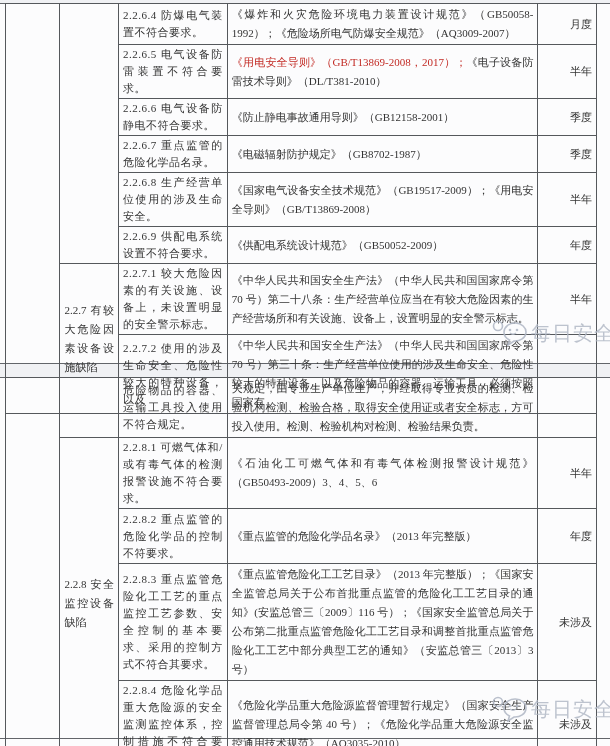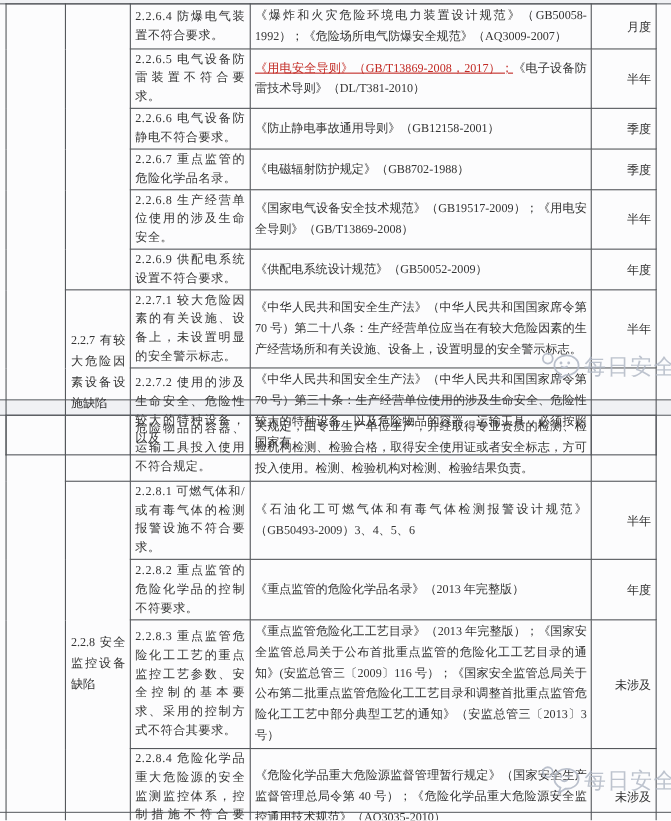--- a/index.html
+++ b/index.html
@@ -20,21 +20,21 @@
     font-size:11px;
     vertical-align:middle;
     overflow:hidden;
     padding:1px 4px;
   }
   td.desc{text-align:justify;text-justify:inter-character;line-height:17px;letter-spacing:0.5px;}
   td.ref{text-align:justify;text-justify:inter-character;line-height:19px;padding:1px 6px;}
   td.cat{text-align:justify;text-justify:inter-character;line-height:19px;padding:2px 3px;margin-left:42px;}
   td.freq{text-align:right;padding:1px 2px;}
   td.vtop{vertical-align:top;padding-top:6px;}
-  .red{color:#c22a24;text-decoration:underline;}
+  .red{color:#c22a24;}
   .wm{
     position:absolute;display:flex;align-items:flex-start;
     color:rgba(178,185,198,0.85);
     font-size:20px;font-weight:normal;letter-spacing:1px;
     white-space:nowrap;pointer-events:none;z-index:5;
   }
   .wm .wm-text{margin-top:2px;}
   .wm svg{display:block;margin-right:3px;}
 </style>
 </head>
@@ -71,21 +71,21 @@
       <td class="ref"><span class="red">《用电安全导则》（GB/T13869-2008，2017）；</span><span>《电子设备防雷技术导则》（DL/T381-2010）</span></td>
       <td class="freq">半年</td>
     </tr>
     <tr style="height:36px">
       <td class="desc">2.2.6.6 电气设备防静电不符合要求。</td>
       <td class="ref">《防止静电事故通用导则》（GB12158-2001）</td>
       <td class="freq">季度</td>
     </tr>
     <tr style="height:37px">
       <td class="desc">2.2.6.7 重点监管的危险化学品名录。</td>
-      <td class="ref">《电磁辐射防护规定》（GB8702-1988）</td>
+      <td class="ref">《电磁辐射防护规定》（GB8702-1987）</td>
       <td class="freq">季度</td>
     </tr>
     <tr style="height:50px">
       <td class="desc">2.2.6.8 生产经营单位使用的涉及生命安全。</td>
       <td class="ref">《国家电气设备安全技术规范》（GB19517-2009）；《用电安全导则》（GB/T13869-2008）</td>
       <td class="freq">半年</td>
     </tr>
     <tr style="height:37px">
       <td class="desc">2.2.6.9 供配电系统设置不符合要求。</td>
       <td class="ref">《供配电系统设计规范》（GB50052-2009）</td>

